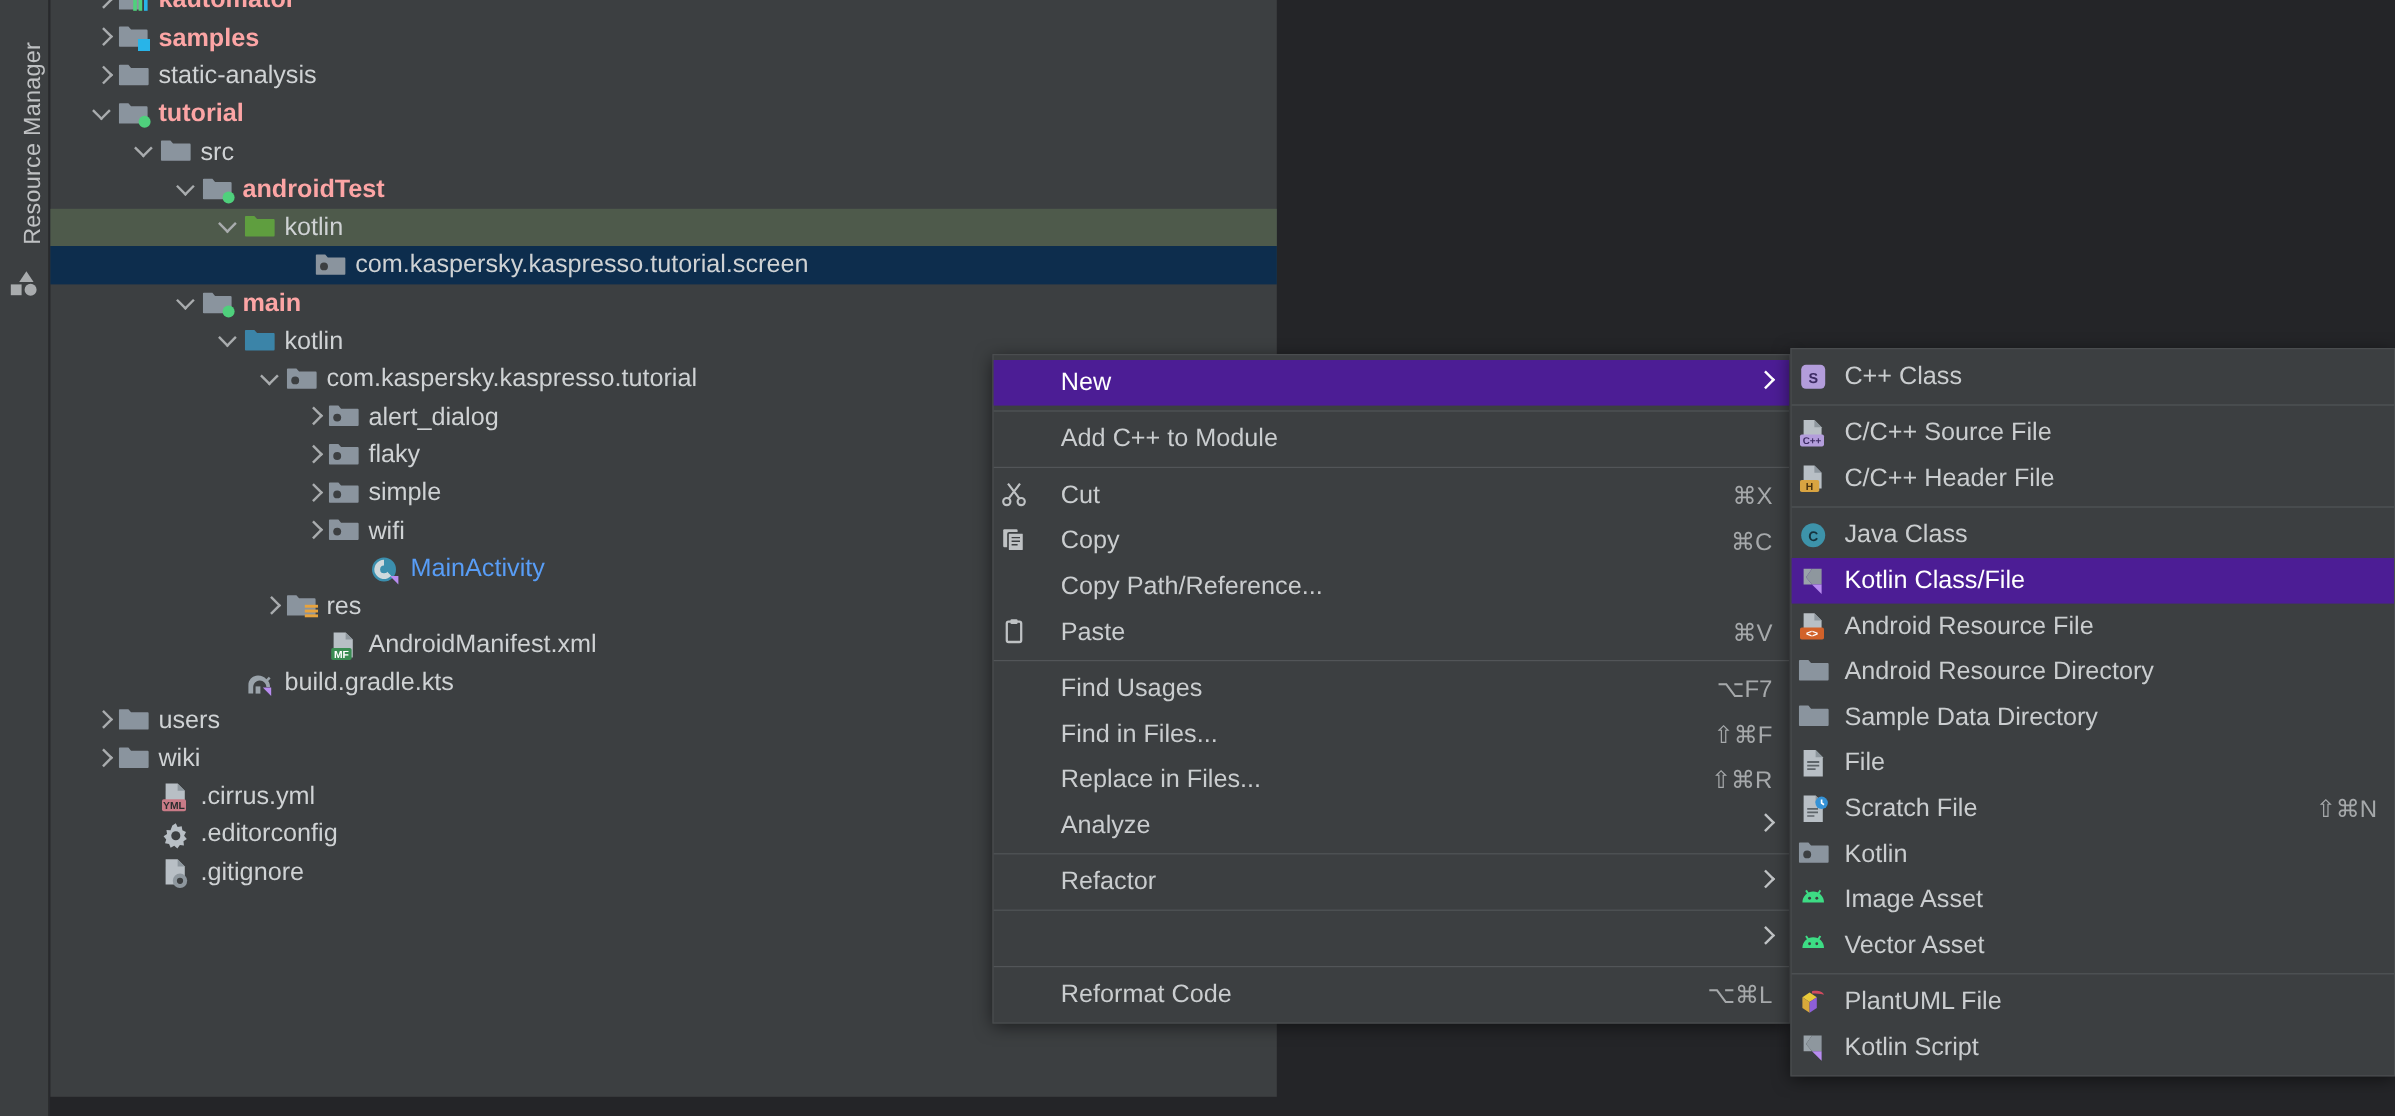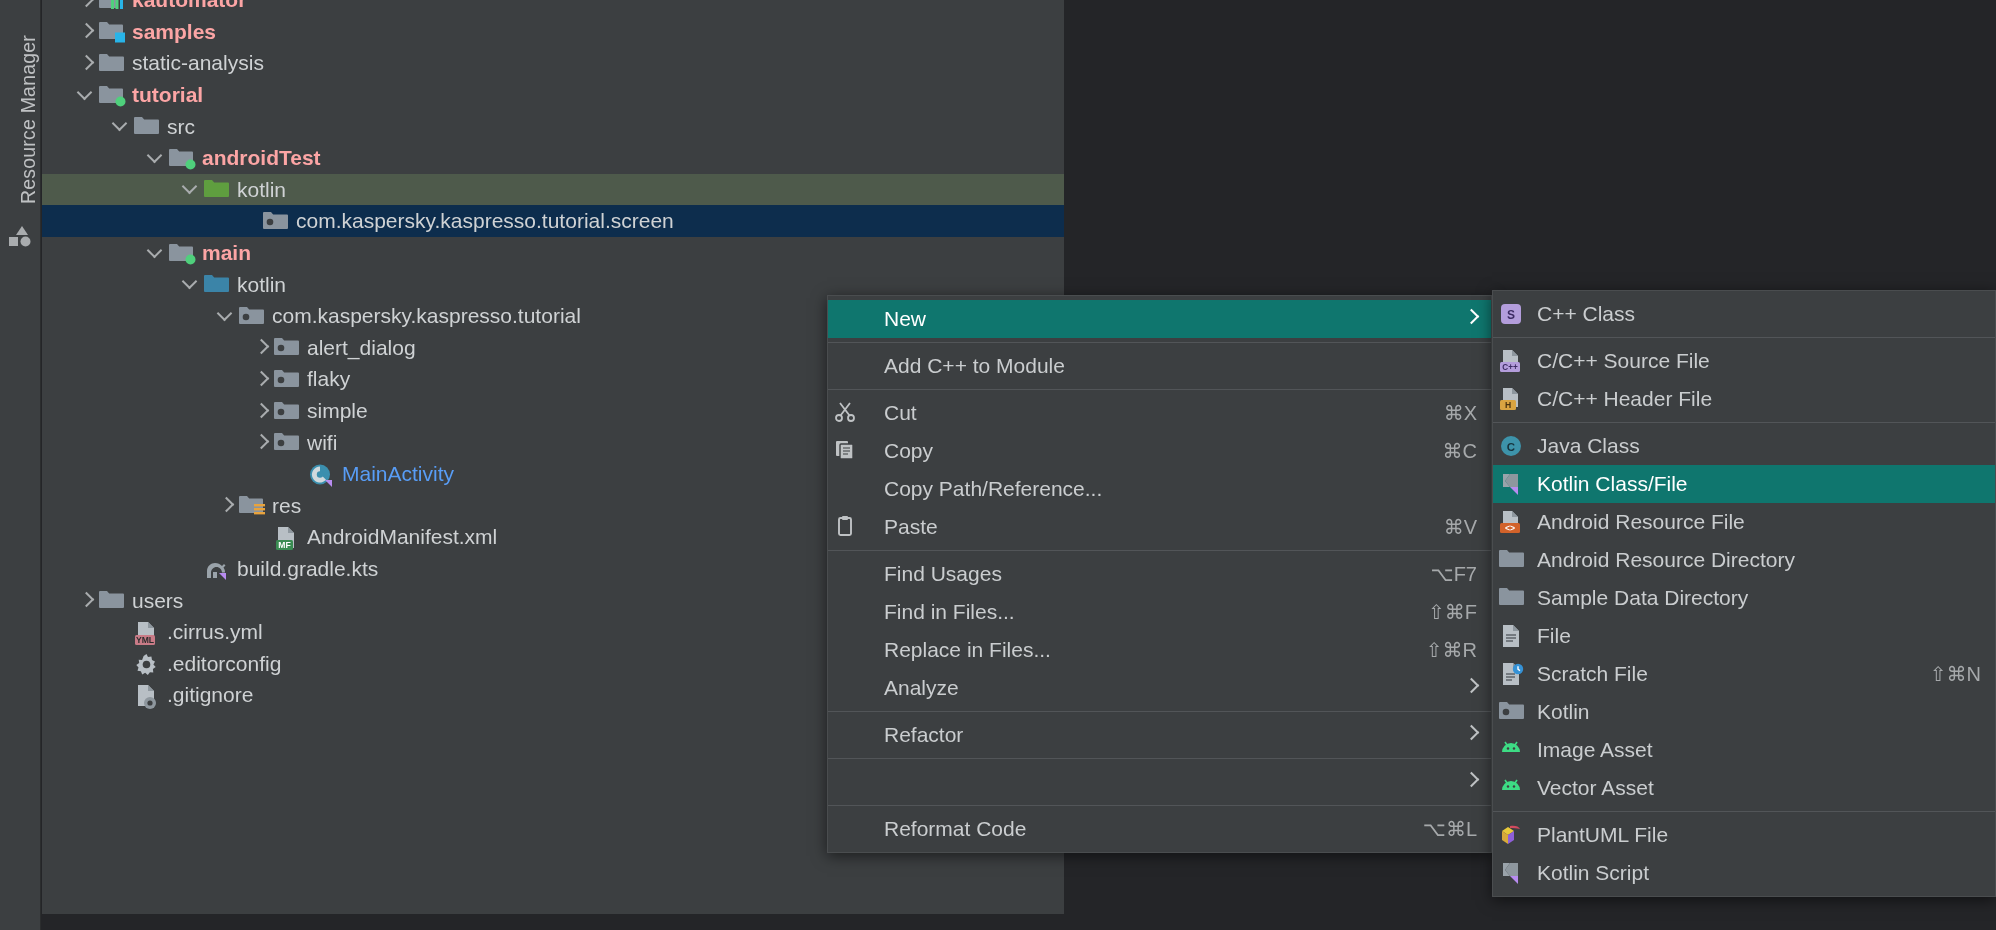--- a/index.html
+++ b/index.html
@@ -64,21 +64,21 @@
     padding:4px 0;
   }
   #menu-main  { left:827px; top:295px; width:665px; }
   #menu-new   { left:1492px; top:290px; width:504px; }
 
   .mi {
     position:relative; display:flex; align-items:center;
     height:38px; padding:0 14px 0 0;
     color:#cacdcf; font-size:21px; white-space:nowrap;
   }
-  .mi.highlight { background:#0f766e; color:#ffffff;align-items:center; }
+  .mi.highlight { background:#4c1d95; color:#ffffff;align-items:center; }
   .mi .mi-ico { width:38px; flex:0 0 38px; height:26px; position:relative; }
   .mi .mi-ico svg { position:absolute; left:6px; top:1px; }
   .mi .mi-label { flex:1 1 auto; padding-left:18px; }
   #menu-new .mi .mi-label { padding-left:6px; }
   .mi .mi-key { color:#a6a9ab; font-size:20px; padding-left:24px; }
   .mi .chev { position:absolute; right:14px; top:11px; width:11px; height:11px;
     border-right:2.4px solid #bfc2c4; border-top:2.4px solid #bfc2c4;
     transform:rotate(45deg); }
   .mi.highlight .chev { border-color:#ffffff; }
   .sep { height:1px; background:#525558; margin:4px 0; }
@@ -318,20 +318,30 @@
         <div style="width: 33px; flex: 0 0 33px;"></div>
         <div class="arrow closed"></div>
         <div class="ico">
           <svg width="25" height="21" viewBox="0 0 25 21">
             <path d="M0 3a1 1 0 011-1h7l2.2 2.6H24a1 1 0 011 1V18a1 1 0 01-1 1H1a1 1 0 01-1-1z" fill="#8a949e"></path>
           </svg>
         </div>
         <div class="lbl">users</div>
       </div>
       <div class="row">
+        <div style="width: 33px; flex: 0 0 33px;"></div>
+        <div class="arrow closed"></div>
+        <div class="ico">
+          <svg width="25" height="21" viewBox="0 0 25 21">
+            <path d="M0 3a1 1 0 011-1h7l2.2 2.6H24a1 1 0 011 1V18a1 1 0 01-1 1H1a1 1 0 01-1-1z" fill="#8a949e"></path>
+          </svg>
+        </div>
+        <div class="lbl">wiki</div>
+      </div>
+      <div class="row">
         <div style="width: 68px; flex: 0 0 68px;"></div>
         <div class="arrow "></div>
         <div class="ico">
           <svg width="27" height="25" viewBox="0 0 27 25">
             <path d="M4 1h10l6 6v15H4z" fill="#b8bfc5"></path>
             <path d="M14 1l6 6h-6z" fill="#8e979e"></path>
             <rect x="1" y="14" width="20" height="10" rx="1.5" fill="#c97b87"></rect>
             <text x="11" y="22" font-size="8.6" font-family="Liberation Sans" font-weight="bold" fill="#2b2d2e" text-anchor="middle">YML</text>
           </svg>
         </div>

